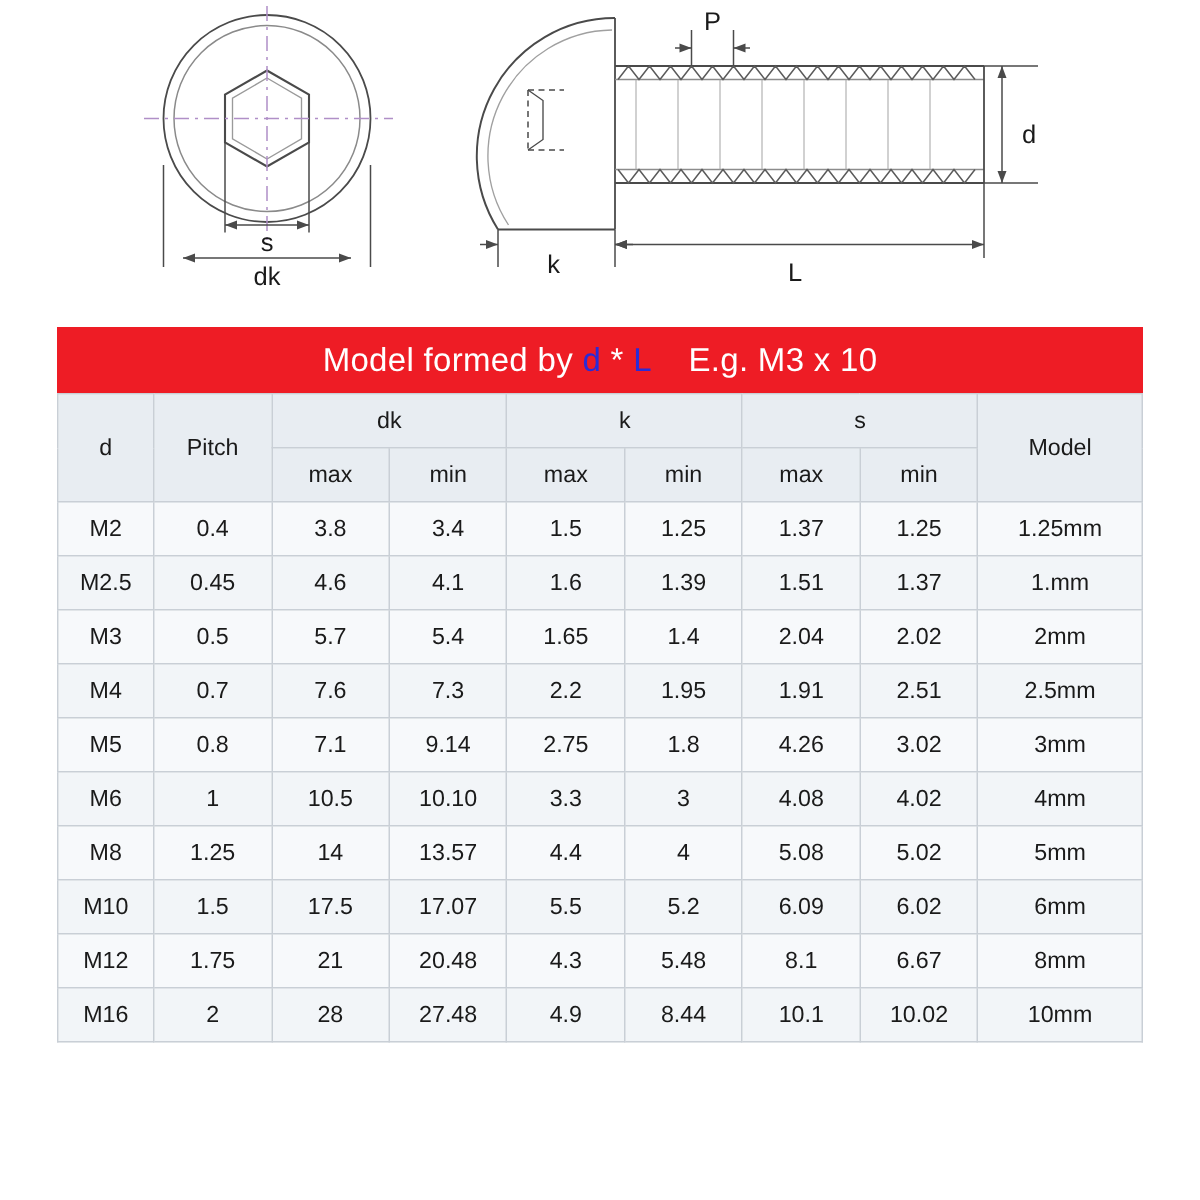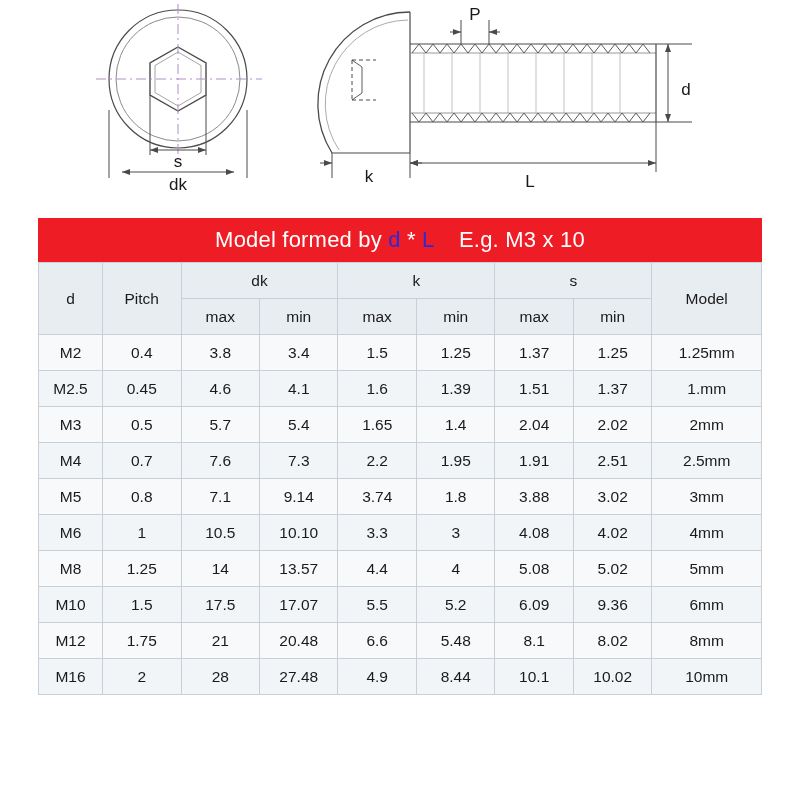--- a/index.html
+++ b/index.html
@@ -285,23 +285,23 @@
           <td>1.95</td>
           <td>1.91</td>
           <td>2.51</td>
           <td>2.5mm</td>
         </tr>
         <tr>
           <td>M5</td>
           <td>0.8</td>
           <td>7.1</td>
           <td>9.14</td>
-          <td>3.74</td>
+          <td>2.75</td>
           <td>1.8</td>
-          <td>3.88</td>
+          <td>4.26</td>
           <td>3.02</td>
           <td>3mm</td>
         </tr>
         <tr>
           <td>M6</td>
           <td>1</td>
           <td>10.5</td>
           <td>10.10</td>
           <td>3.3</td>
           <td>3</td>
@@ -321,32 +321,32 @@
           <td>5mm</td>
         </tr>
         <tr>
           <td>M10</td>
           <td>1.5</td>
           <td>17.5</td>
           <td>17.07</td>
           <td>5.5</td>
           <td>5.2</td>
           <td>6.09</td>
-          <td>9.36</td>
+          <td>6.02</td>
           <td>6mm</td>
         </tr>
         <tr>
           <td>M12</td>
           <td>1.75</td>
           <td>21</td>
           <td>20.48</td>
-          <td>6.6</td>
+          <td>4.3</td>
           <td>5.48</td>
           <td>8.1</td>
-          <td>8.02</td>
+          <td>6.67</td>
           <td>8mm</td>
         </tr>
         <tr>
           <td>M16</td>
           <td>2</td>
           <td>28</td>
           <td>27.48</td>
           <td>4.9</td>
           <td>8.44</td>
           <td>10.1</td>

